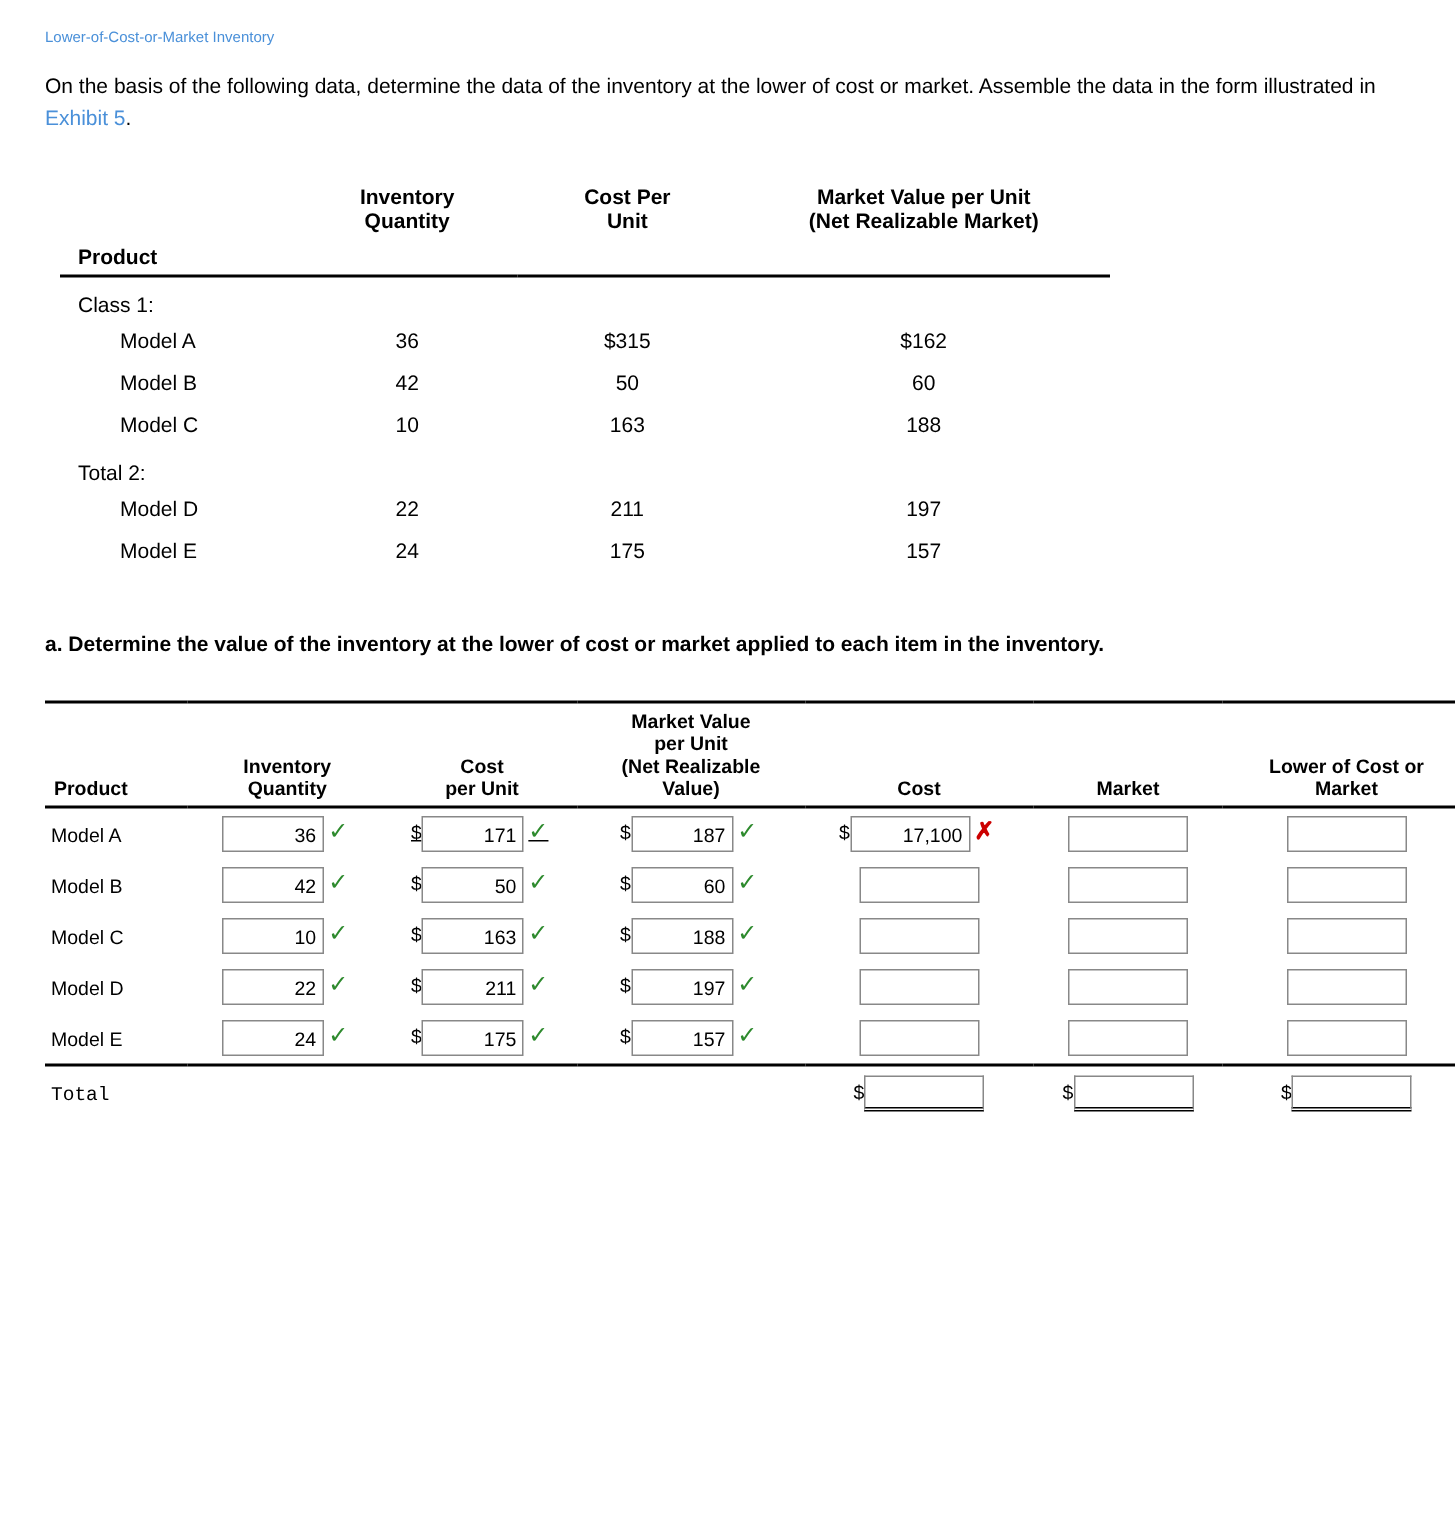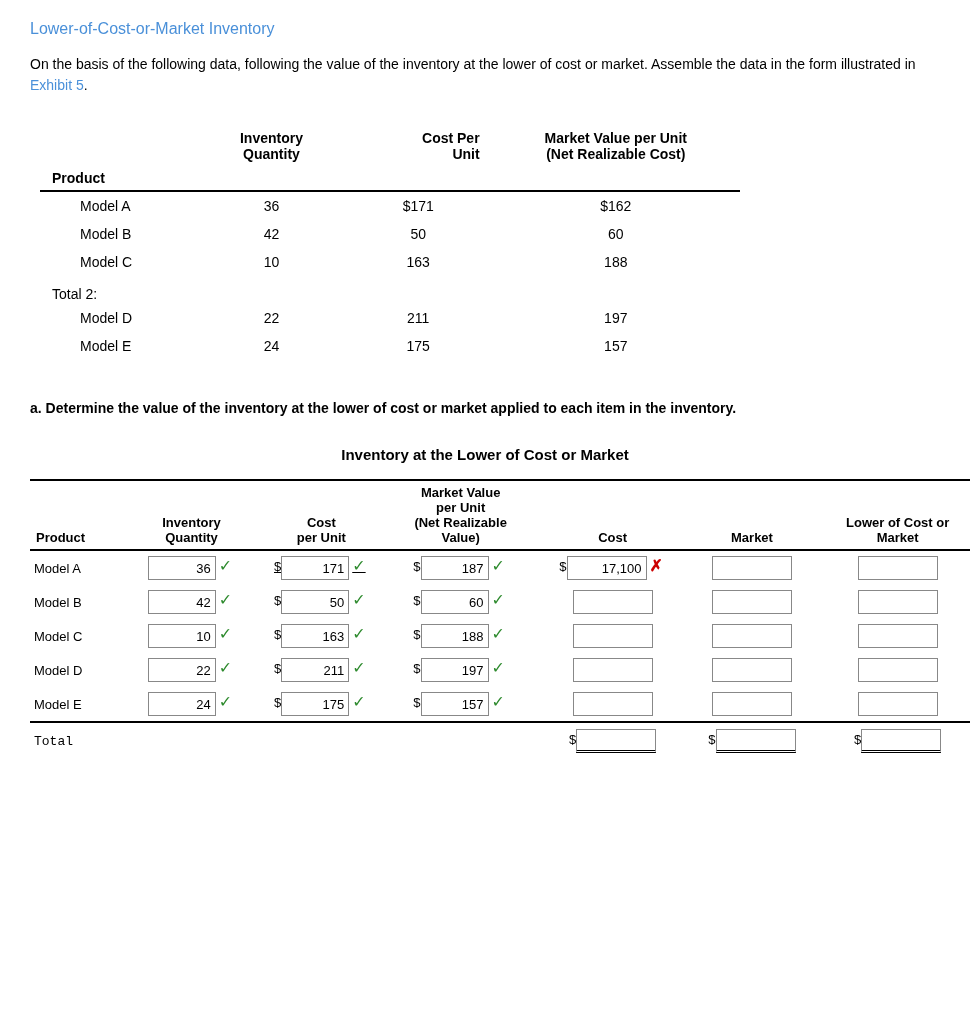--- a/index.html
+++ b/index.html
@@ -6,21 +6,21 @@
     body {
       font-family: Arial, sans-serif;
       font-size: 14px;
       color: #000;
       background: #fff;
       padding: 20px 30px;
       width: 970px;
     }
     .page-title {
       color: #4a90d9;
-      font-size: 16px;
+      font-size: 10px;
       margin-bottom: 16px;
     }
     .intro-text {
       font-size: 14px;
       line-height: 1.5;
       margin-bottom: 30px;
     }
     .exhibit-link {
       color: #4a90d9;
       text-decoration: none;
@@ -133,54 +133,57 @@
     .total-inp {
       border-bottom: 3px double #000;
     }
   </style>
 </head>
 <body>
 
 <div class="page-title">Lower-of-Cost-or-Market Inventory</div>
 
 <p class="intro-text">
-  <span>On the basis of the following data, following the value of the inventory at the lower of cost or market. Assemble the data in the form illustrated in</span>
+  <span>On the basis of the following data, determine the data of the inventory at the lower of cost or market. Assemble the data in the form illustrated in</span>
   <a class="exhibit-link" href="#">Exhibit 5</a><span>.</span>
 </p>
 
 <table class="data-table">
   <thead>
     <tr>
       <th class="left-align" style="width:140px;"></th>
       <th style="width:130px;">
         <div>Inventory</div>
         <div>Quantity</div>
       </th>
-      <th style="width:130px;text-align:right;">
+      <th style="width:130px;">
         <div>Cost Per</div>
         <div>Unit</div>
       </th>
       <th style="width:220px;">
         <div>Market Value per Unit</div>
-        <div>(Net Realizable Cost)</div>
+        <div>(Net Realizable Market)</div>
       </th>
     </tr>
     <tr class="header-row">
       <th class="left-align">Product</th>
       <th></th>
       <th></th>
       <th></th>
     </tr>
   </thead>
   <tbody>
 
+    <tr class="class-row">
+      <td colspan="4">Class 1:</td>
+    </tr>
     <tr class="model-row">
       <td>Model A</td>
       <td class="center">36</td>
-      <td class="center">$171</td>
+      <td class="center">$315</td>
       <td class="center">$162</td>
     </tr>
     <tr class="model-row">
       <td>Model B</td>
       <td class="center">42</td>
       <td class="center">50</td>
       <td class="center">60</td>
     </tr>
     <tr class="model-row">
       <td>Model C</td>
@@ -205,21 +208,20 @@
       <td class="center">157</td>
     </tr>
   </tbody>
 </table>
 
 <p class="section-label">
   <span>a.</span> <span>Determine the value of the inventory at the lower of cost or market applied to each item in the inventory.</span>
 </p>
 
 <div class="answer-section">
-  <div class="answer-title">Inventory at the Lower of Cost or Market</div>
 
   <table class="answer-table">
     <thead>
       <tr class="header-row">
         <th class="left-align" style="width:75px;">Product</th>
         <th style="width:105px;">Inventory<br>Quantity</th>
         <th style="width:100px;">Cost<br>per Unit</th>
         <th style="width:120px;">Market Value<br>per Unit<br>(Net Realizable<br>Value)</th>
         <th style="width:120px;">Cost</th>
         <th style="width:100px;">Market</th>

